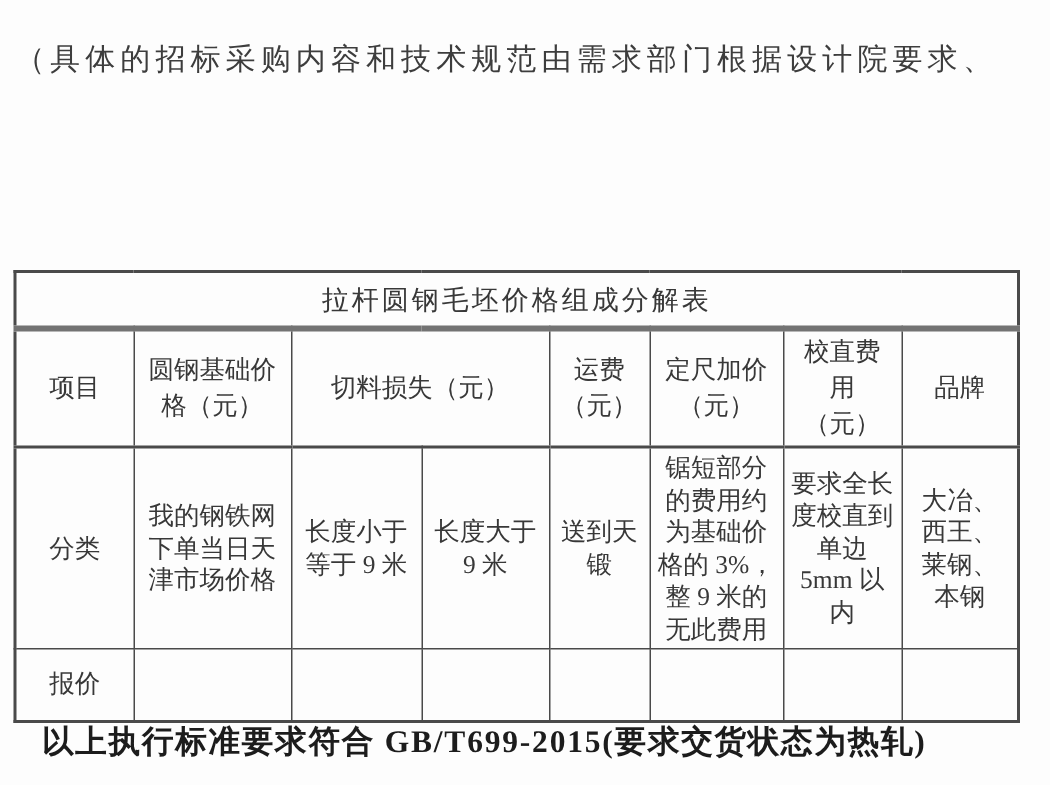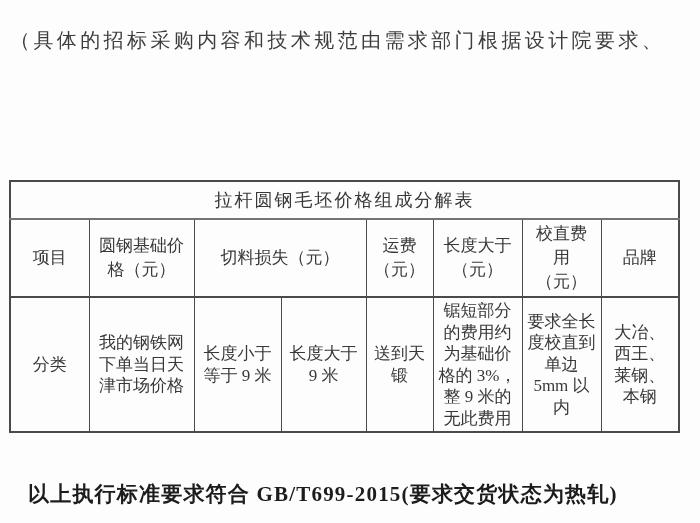--- a/index.html
+++ b/index.html
@@ -42,21 +42,21 @@
     font-size: 17px;
     line-height: 22px;
     color: #383838;
     padding: 2px 6px;
     overflow: hidden;
   }
   .title-row td {
     height: 38px;
     font-size: 18px;
     letter-spacing: 2px;
-    border-bottom: 2px solid #737373;
+    border-bottom: 4px solid #737373;
     padding: 2px 0;
   }
   .header-row td {
     height: 46px;
     line-height: 24px;
     border-bottom: 2px solid #4a4a4a;
   }
   .category-row td {
     height: 124px;
     line-height: 21.5px;
@@ -95,32 +95,42 @@
     </colgroup>
     <tbody>
       <tr class="title-row">
         <td colspan="8">拉杆圆钢毛坯价格组成分解表</td>
       </tr>
       <tr class="header-row">
         <td>项目</td>
         <td>圆钢基础价格（元）</td>
         <td colspan="2">切料损失（元）</td>
         <td>运费（元）</td>
-        <td>长度大于（元）</td>
+        <td>定尺加价（元）</td>
         <td>校直费用（元）</td>
         <td>品牌</td>
       </tr>
       <tr class="category-row">
         <td>分类</td>
         <td>我的钢铁网下单当日天津市场价格</td>
         <td>长度小于等于 9 米</td>
         <td>长度大于 9 米</td>
         <td>送到天锻</td>
         <td>锯短部分的费用约为基础价格的 3%，整 9 米的无此费用</td>
         <td>要求全长度校直到单边 5mm 以内</td>
         <td>大冶、西王、莱钢、本钢</td>
       </tr>
+      <tr class="quote-row">
+        <td>报价</td>
+        <td></td>
+        <td></td>
+        <td></td>
+        <td></td>
+        <td></td>
+        <td></td>
+        <td></td>
+      </tr>
     </tbody>
   </table>
 
   <div class="footer-note">以上执行标准要求符合 GB/T699-2015(要求交货状态为热轧)</div>
 
 </div>
 
 </body></html>

